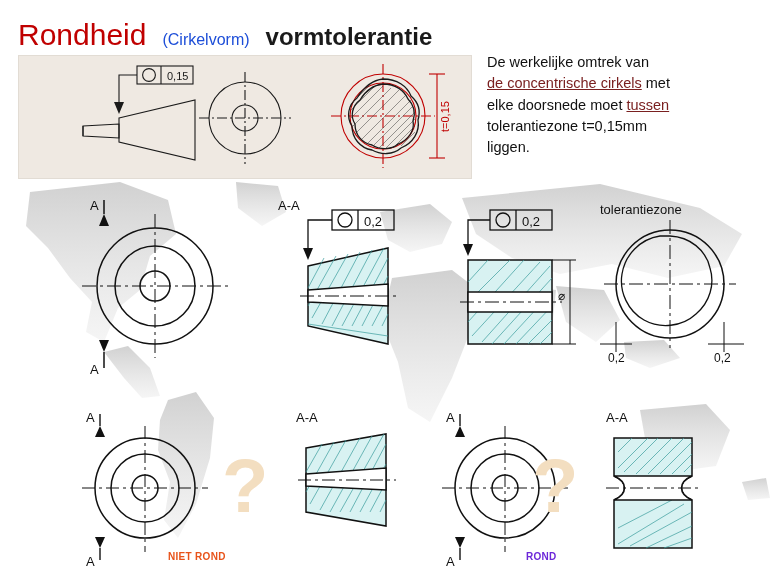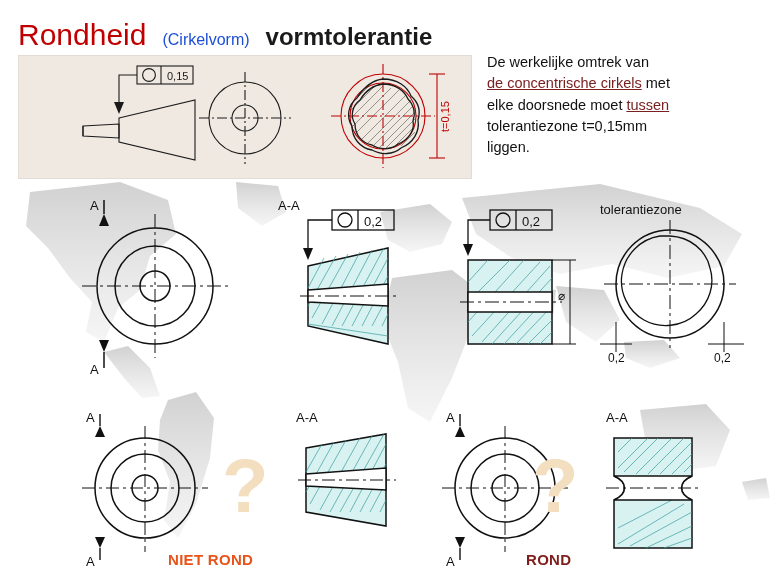--- a/index.html
+++ b/index.html
@@ -80,26 +80,26 @@
     text-decoration: underline;
   }
 
   
   .dwg {
     position: absolute;
   }
   .dwg svg { display: block; }
   .verdict {
     position: absolute;
-    font-size: 15px;
+    font-size: 10px;
     font-weight: bold;
     letter-spacing: 0.3px;
   }
   .verdict.bad  { color: #e8531a; }
-  .verdict.good { color: #7f1d1d; }
+  .verdict.good { color: #6d28d9; }
 
   .qmark {
     position: absolute;
     font-size: 76px;
     font-weight: bold;
     color: #f3dec0;
     line-height: 1;
     font-family: "Liberation Sans", sans-serif;
   }
 </style>

